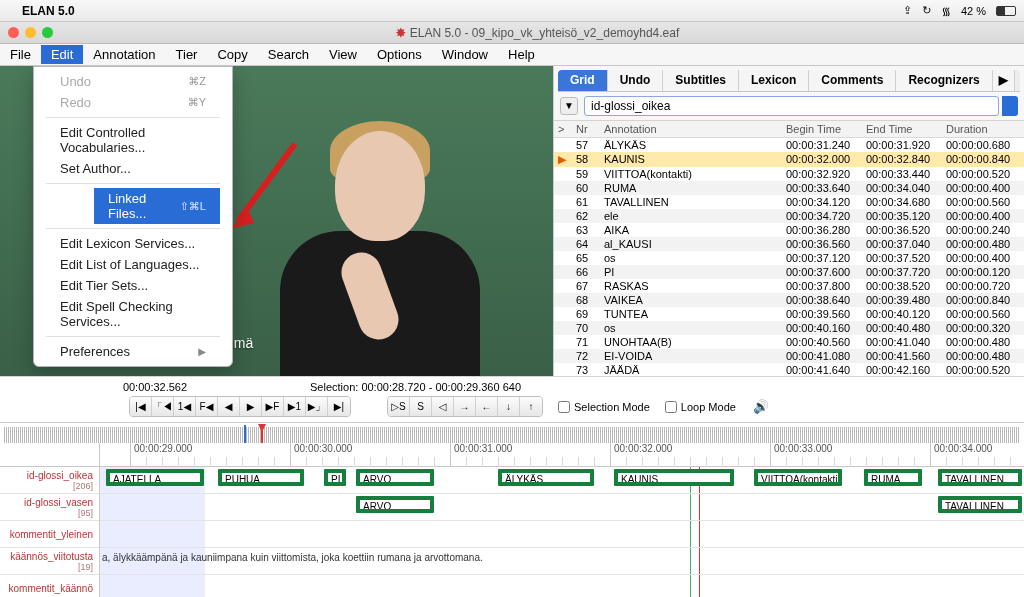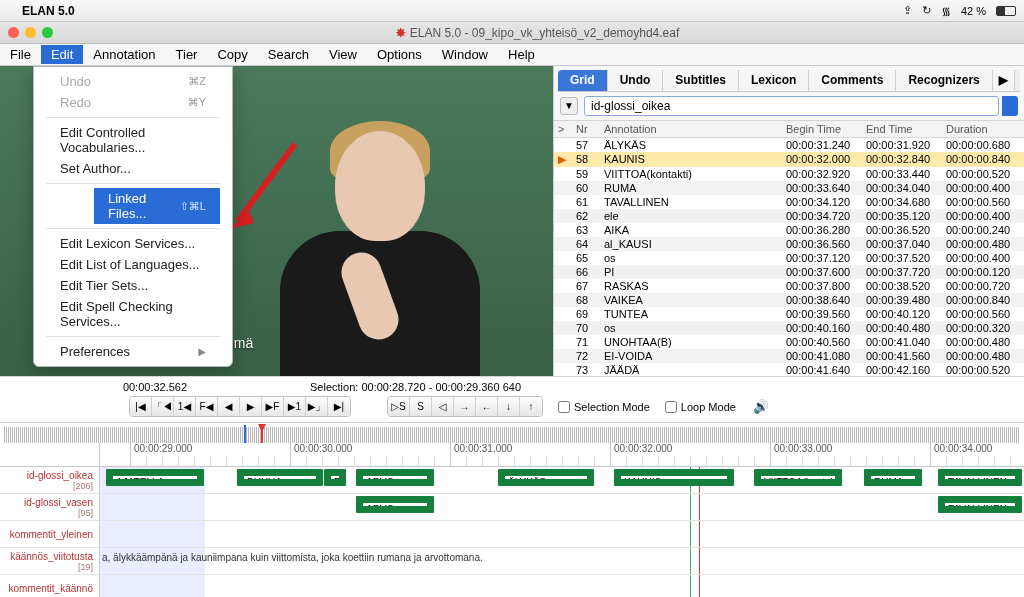--- a/index.html
+++ b/index.html
@@ -101,21 +101,21 @@
   .tl-labels .lab { height:27px; border-bottom:1px solid #e3e3e3; display:flex; flex-direction:column; align-items:flex-end; justify-content:center; padding:0 6px; font-size:10px; color:#b33; }
   .tl-labels .lab .cnt { color:#a77; font-size:9px; }
   .tl-labels .ruler-lab { height:24px; border-bottom:1px solid #c8c8c8; }
 
   .tl-tracks { flex:1; position:relative; overflow:hidden; }
   .ruler { height:24px; border-bottom:1px solid #c8c8c8; position:relative; font-size:10px; color:#555; background:#fff; }
   .ruler .tick { position:absolute; top:0; height:100%; border-left:1px solid #c8c8c8; padding-left:3px; }
   .ruler .minor { position:absolute; top:14px; height:10px; border-left:1px solid #dadada; }
 
   .track-row { height:27px; border-bottom:1px solid #e3e3e3; position:relative; }
-  .track-row .ann { position:absolute; top:2px; height:17px; background:#fff; border:7px solid #15803d; border-radius:1px; font-size:10px; padding:1px 3px; overflow:hidden; white-space:nowrap; }
+  .track-row .ann { position:absolute; top:2px; height:17px; background:#fff; border:4px solid #15803d; border-radius:1px; font-size:10px; padding:1px 3px; overflow:hidden; white-space:nowrap; }
   .track-row .full { position:absolute; top:4px; left:2px; right:2px; font-size:10px; color:#333; white-space:nowrap; overflow:hidden; }
 
   .sel-region { position:absolute; top:0; bottom:0; background:rgba(150,160,255,.20); }
   .playhead { position:absolute; top:0; bottom:0; width:1px; background:#d33; }
   .playhead2 { position:absolute; top:0; bottom:0; width:1px; background:#4a7; }
 
   #grid-rows { height: 240px; }
 </style>
 </head>
 <body>
@@ -518,21 +518,21 @@
           <div class="minor" style="left: 814px;"></div>
           <div class="tick" style="left: 830px;">00:00:34.000</div>
           <div class="minor" style="left: 846px;"></div>
           <div class="minor" style="left: 862px;"></div>
           <div class="minor" style="left: 878px;"></div>
           <div class="minor" style="left: 894px;"></div>
           <div class="minor" style="left: 910px;"></div>
         </div>
       <div class="track-row" id="track1">
           <div class="ann" style="left: 6px; width: 98px;">AJATELLA</div>
-          <div class="ann" style="left: 118px; width: 86px; margin-left: 19px;">PUHUA</div>
+          <div class="ann" style="left: 118px; width: 86px;">PUHUA</div>
           <div class="ann" style="left: 224px; width: 22px;">PI</div>
           <div class="ann" style="left: 256px; width: 78px;">ARVO</div>
           <div class="ann" style="left: 398px; width: 96px;">ÄLYKÄS</div>
           <div class="ann" style="left: 514px; width: 120px;">KAUNIS</div>
           <div class="ann" style="left: 654px; width: 88px;">VIITTOA(kontakti)</div>
           <div class="ann" style="left: 764px; width: 58px;">RUMA</div>
           <div class="ann" style="left: 838px; width: 84px;">TAVALLINEN</div>
         </div>
       <div class="track-row" id="track2">
           <div class="ann" style="left: 256px; width: 78px;">ARVO</div>

